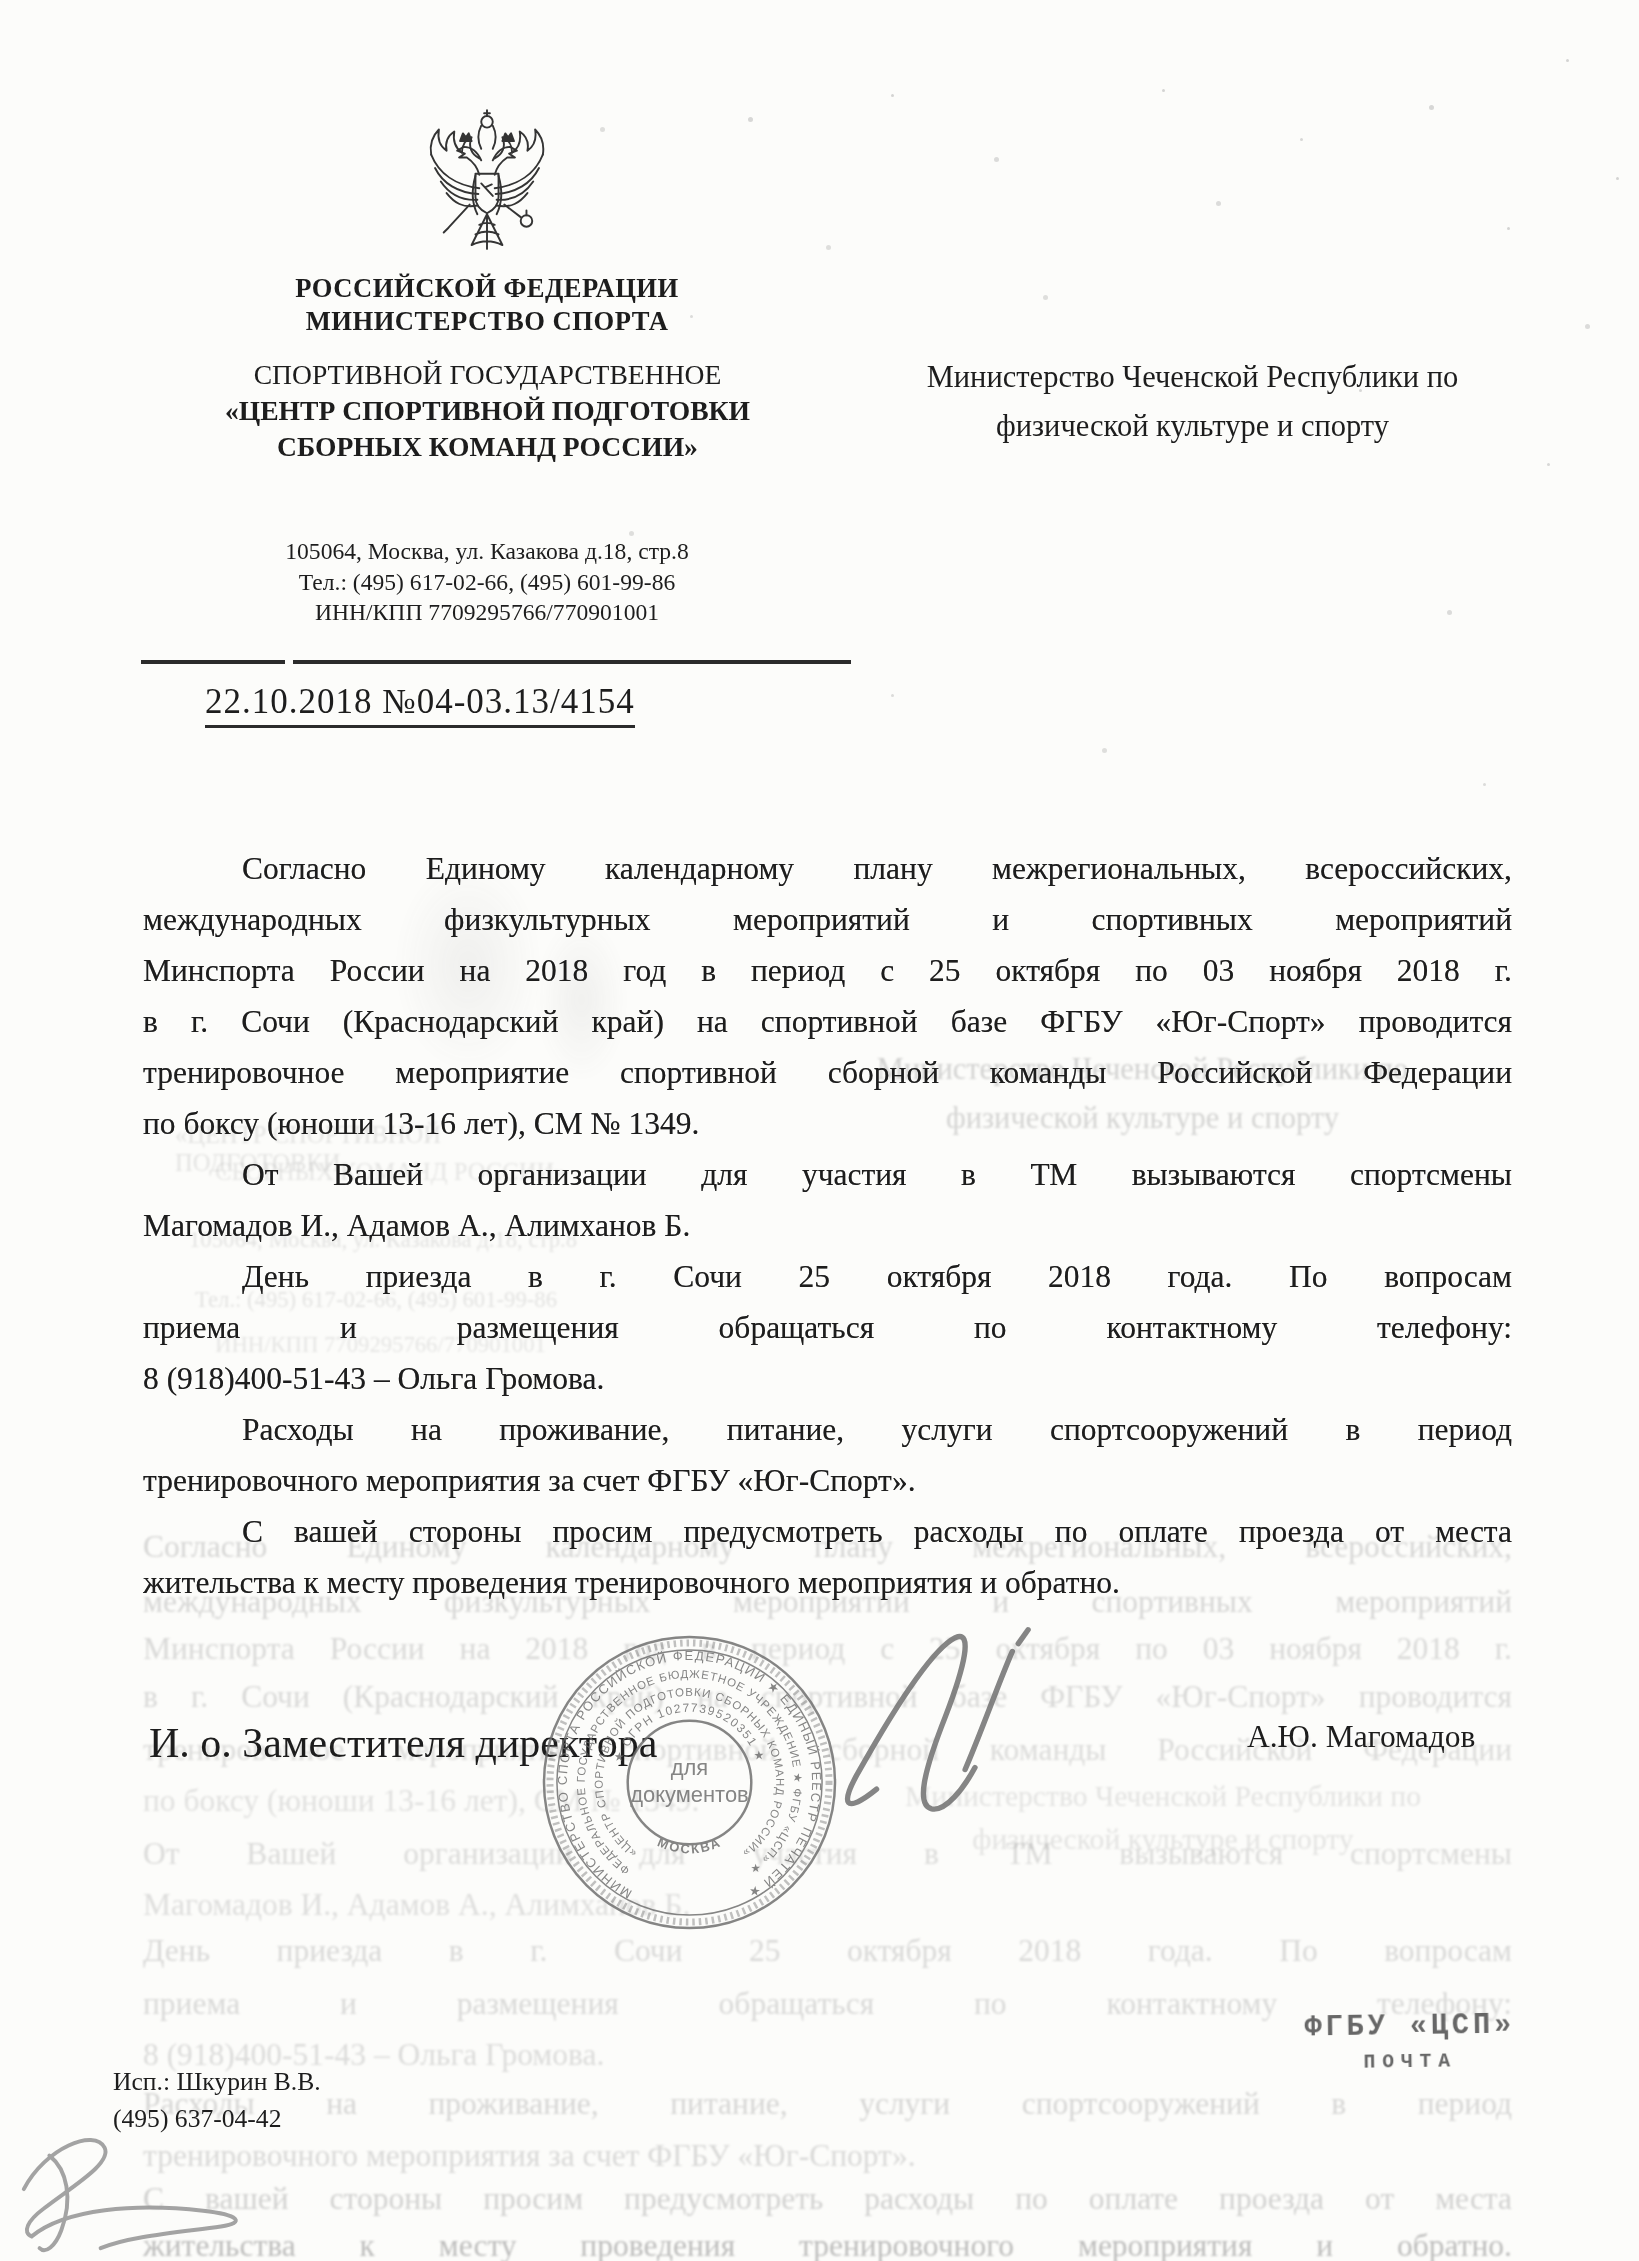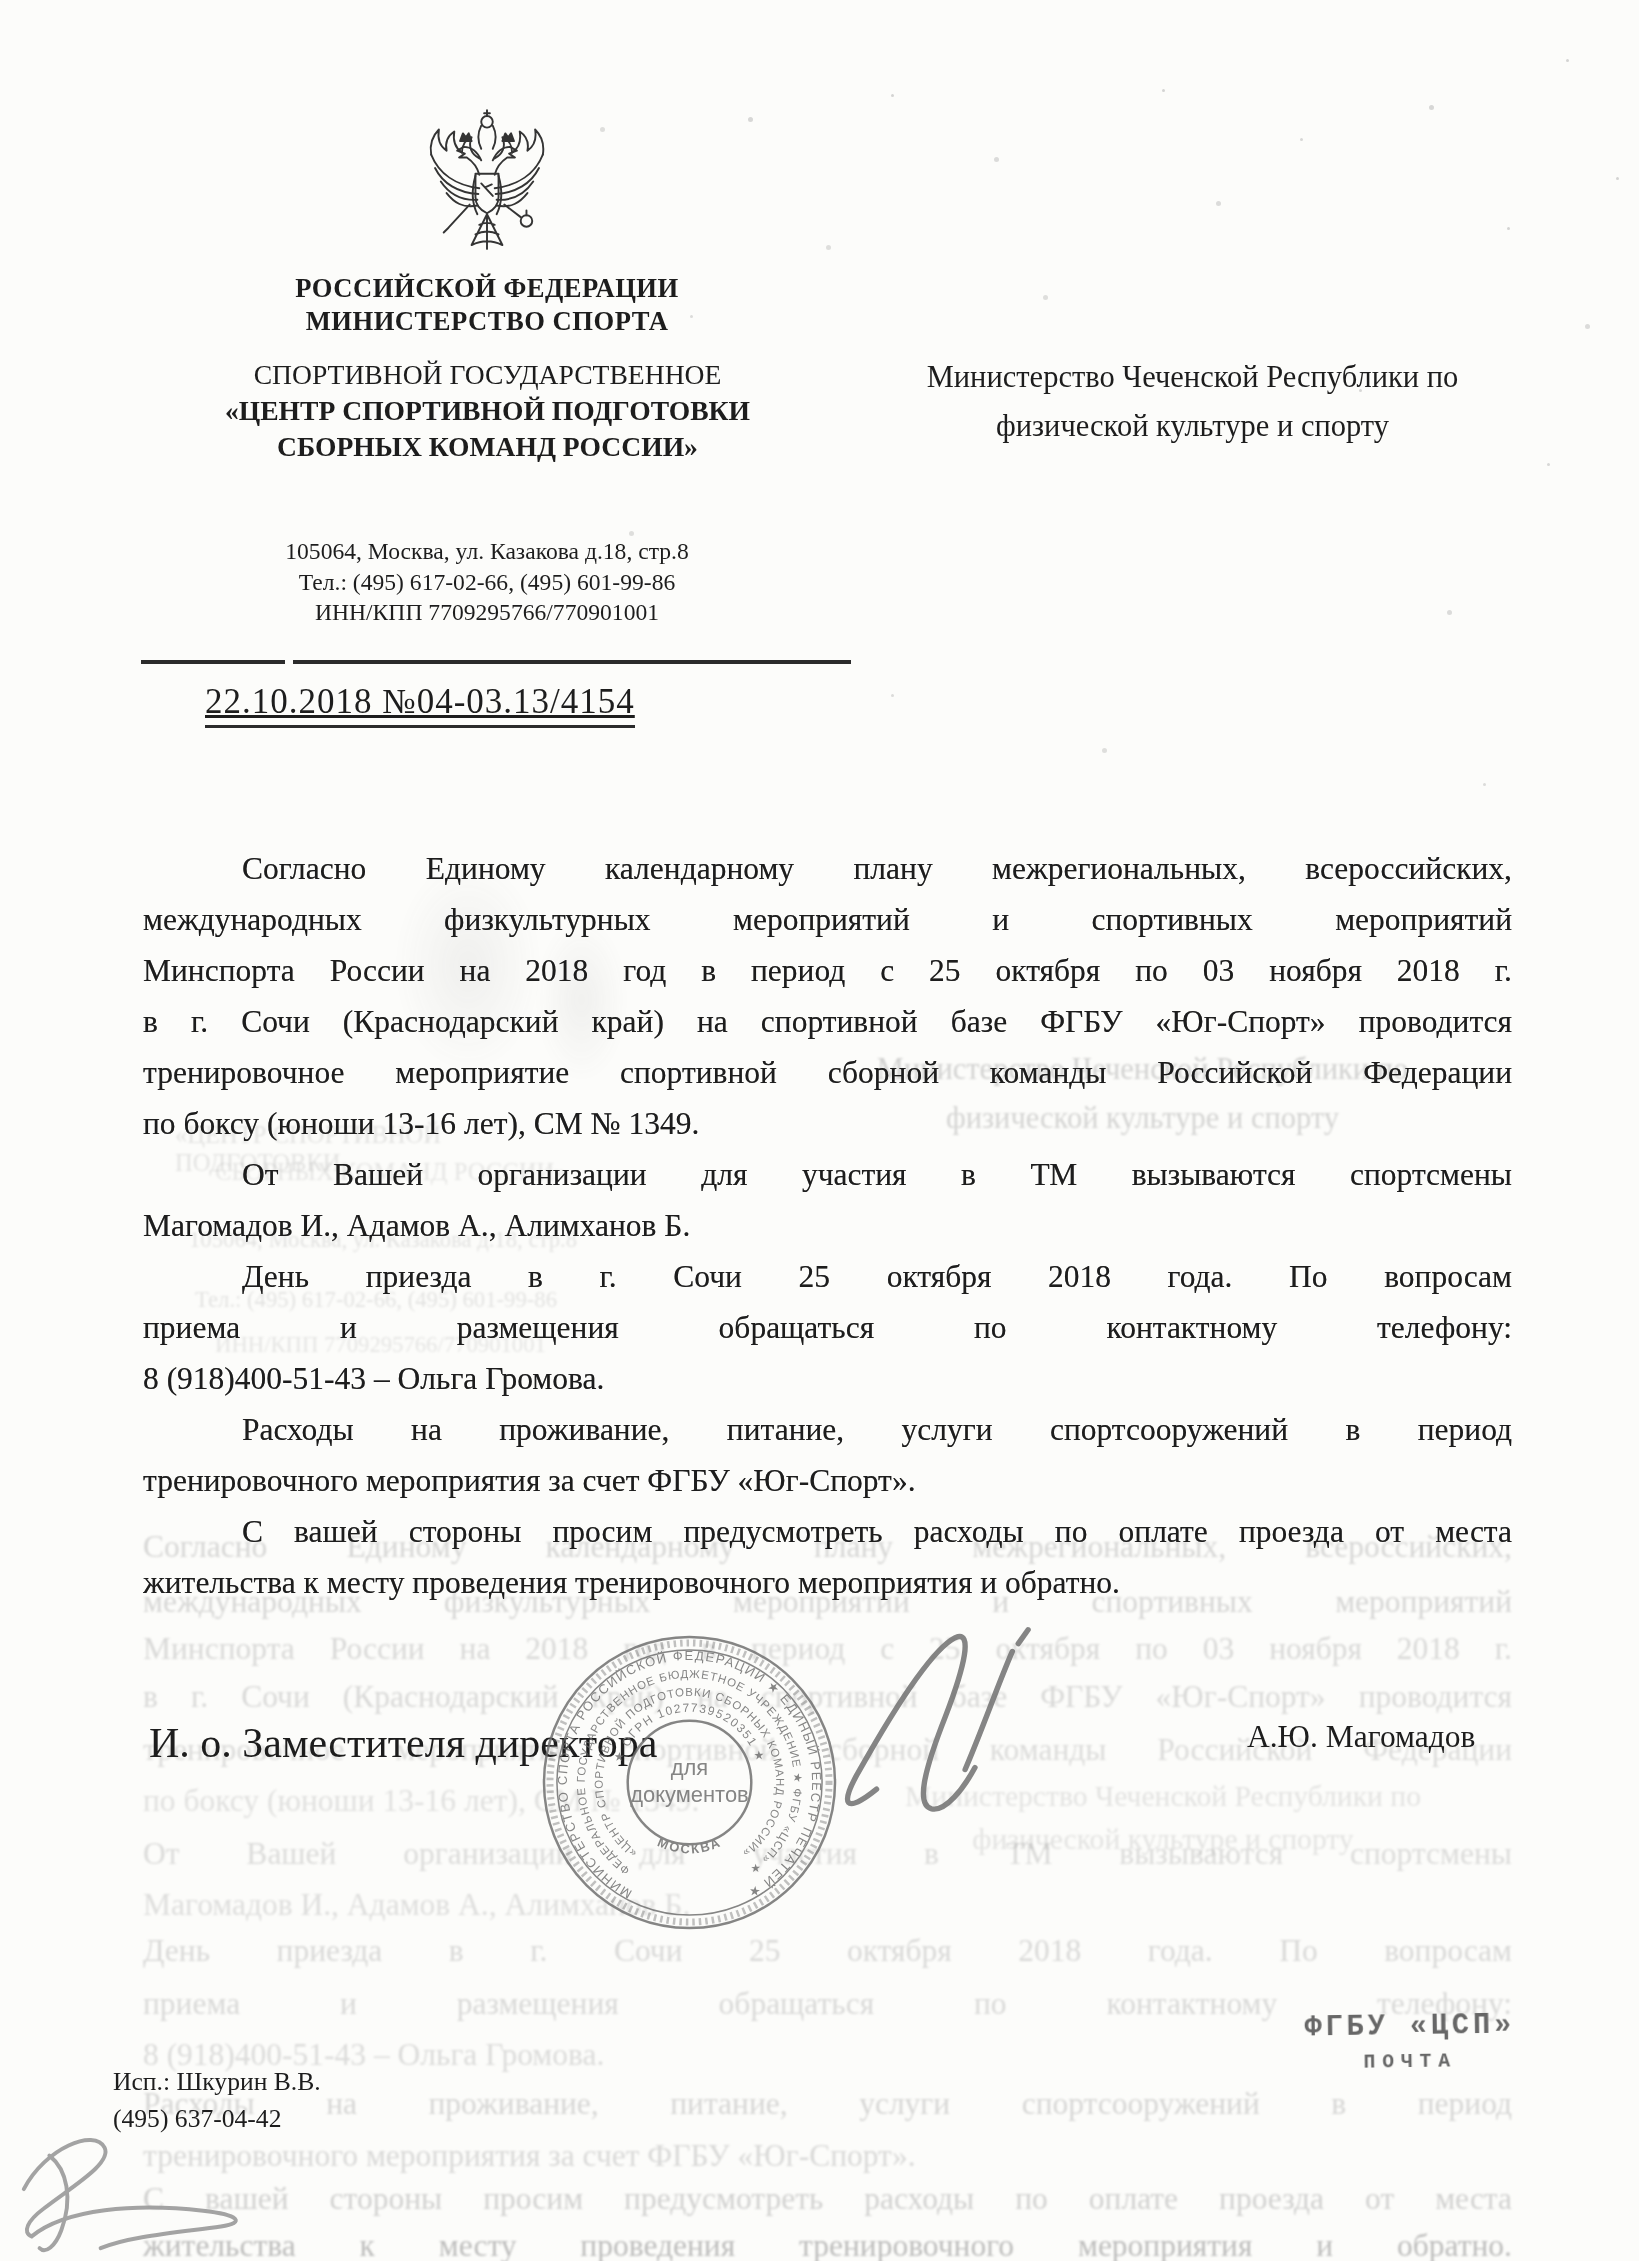--- a/index.html
+++ b/index.html
@@ -19,21 +19,21 @@
        font-size:27.6px;line-height:36px;}
   .org .b{font-weight:bold;}
   .addr{position:absolute;left:167px;top:536px;width:640px;text-align:center;
         font-size:23.6px;line-height:30.5px;}
   .recipient{position:absolute;left:843px;top:353px;width:699px;text-align:center;
              font-size:30.5px;line-height:49px;}
   .rule{position:absolute;top:660px;height:3.9px;background:#2b2b2b;}
   .rule.r1{left:141px;width:144px;}
   .rule.r2{left:293px;width:558px;}
   .ref{position:absolute;left:205px;top:682px;font-size:35px;letter-spacing:1px;
-       border-bottom:3px solid #2b2b2b;padding-bottom:3px;text-decoration:underline;}
+       border-bottom:3px solid #2b2b2b;padding-bottom:3px;}
   
   .body-text{position:absolute;left:143px;top:843px;width:1369px;font-size:31.5px;
              text-shadow:0 0 0.6px rgba(20,20,20,.55);}
   .line{height:51px;line-height:51px;text-align:justify;text-align-last:justify;overflow:hidden;}
   .line.first{text-indent:99px;}
   .line.last{text-align-last:left;}
   
   .sig-title{position:absolute;left:149px;top:1719px;font-size:42px;}
   .sig-name{position:absolute;left:1247px;top:1719px;font-size:31.5px;}
   .round-stamp{position:absolute;left:540px;top:1633px;width:299px;height:299px;

